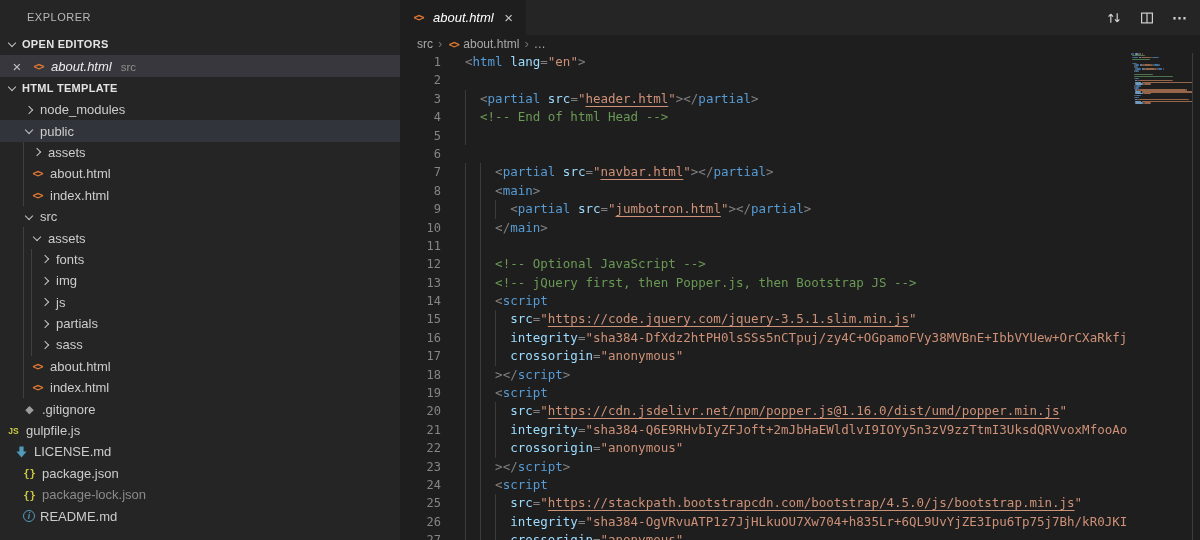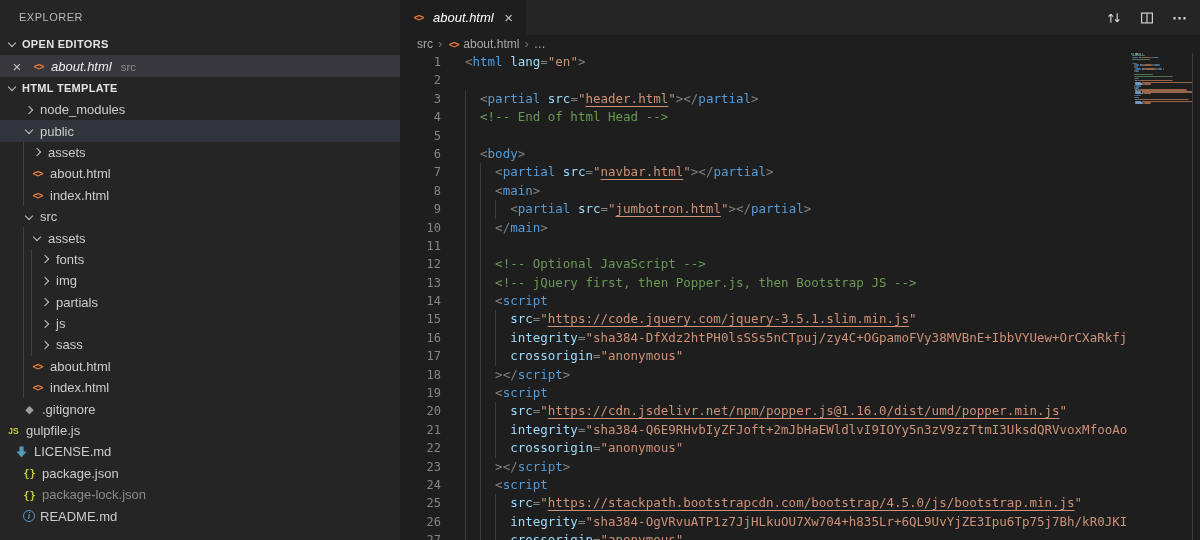--- a/index.html
+++ b/index.html
@@ -6,21 +6,21 @@
   html,body { margin:0; padding:0; }
   body {
     width:1200px; height:540px; overflow:hidden; position:relative;
     background:#1e1e1e; font-family:"Liberation Sans",sans-serif;
     -webkit-font-smoothing:antialiased;
   }
 
   
   .sidebar { position:absolute; left:0; top:0; width:400px; height:540px;
     background:#252526; color:#cccccc; overflow:hidden; }
-  .sb-title { height:33px; display:flex; align-items:center; padding-left:19px;
+  .sb-title { height:33px; display:flex; align-items:center; padding-left:27px;
     font-size:11px; letter-spacing:.5px; color:#b8b8b8; }
   .sec-header { height:22px; display:flex; align-items:center; padding-left:5px;
     font-size:11px; font-weight:bold; color:#e3e3e3; letter-spacing:.3px; }
   .chev { display:inline-block; width:6px; height:6px; flex:none;
     border-right:1.4px solid #c5c5c5; border-bottom:1.4px solid #c5c5c5; }
   .chev.right { transform:rotate(-45deg); margin:0 8px 0 4px; }
   .chev.down  { transform:rotate(45deg);  margin:-2px 8px 0 4px; }
   .sec-header .chev { margin-right:7px; }
 
   .oe-row { height:22px; display:flex; align-items:center; background:#37373d;
@@ -160,27 +160,27 @@
       <div class="trow" style="padding-left: 38px;">
         <span class="tguide" style="left: 23px;"></span>
         <span class="tguide" style="left: 31px;"></span>
         <span class="chev right"></span>
         <span class="tlabel">img</span>
       </div>
       <div class="trow" style="padding-left: 38px;">
         <span class="tguide" style="left: 23px;"></span>
         <span class="tguide" style="left: 31px;"></span>
         <span class="chev right"></span>
+        <span class="tlabel">js</span>
+      </div>
+      <div class="trow" style="padding-left: 38px;">
+        <span class="tguide" style="left: 23px;"></span>
+        <span class="tguide" style="left: 31px;"></span>
+        <span class="chev right"></span>
         <span class="tlabel">partials</span>
-      </div>
-      <div class="trow" style="padding-left: 38px;">
-        <span class="tguide" style="left: 23px;"></span>
-        <span class="tguide" style="left: 31px;"></span>
-        <span class="chev right"></span>
-        <span class="tlabel">js</span>
       </div>
       <div class="trow" style="padding-left: 38px;">
         <span class="tguide" style="left: 23px;"></span>
         <span class="tguide" style="left: 31px;"></span>
         <span class="chev right"></span>
         <span class="tlabel">sass</span>
       </div>
       <div class="trow" style="padding-left: 30px;">
         <span class="tguide" style="left: 23px;"></span>
         <span class="fi fi-html"></span>
@@ -257,21 +257,21 @@
     <span class="bc-sep"></span>
     <span class="bc-item">…</span>
   </div>
 
   <div class="code">
       <div class="cline"><span class="ln">1</span><span class="lc"><span class="tk-p">&lt;</span><span class="tk-tag">html</span><span class="tk-pl"> </span><span class="tk-attr">lang</span><span class="tk-p">=</span><span class="tk-str">"en"</span><span class="tk-p">&gt;</span></span></div>
       <div class="cline"><span class="ln">2</span></div>
       <div class="cline"><span class="ln">3</span><span class="lc"><span class="cguide" style="left: 0ch;"></span><span class="tk-pl">  </span><span class="tk-p">&lt;</span><span class="tk-tag">partial</span><span class="tk-pl"> </span><span class="tk-attr">src</span><span class="tk-p">=</span><span class="tk-str">"</span><span class="tk-link">header.html</span><span class="tk-str">"</span><span class="tk-p">&gt;&lt;/</span><span class="tk-tag">partial</span><span class="tk-p">&gt;</span></span></div>
       <div class="cline"><span class="ln">4</span><span class="lc"><span class="cguide" style="left: 0ch;"></span><span class="tk-pl">  </span><span class="tk-com">&lt;!-- End of html Head --&gt;</span></span></div>
       <div class="cline"><span class="ln">5</span><span class="lc"><span class="cguide" style="left: 0ch;"></span></span></div>
-      <div class="cline"><span class="ln">6</span><span class="lc"><span class="cguide" style="left: 0ch;"></span><span class="tk-pl">  </span><span class="tk-p">&lt;</span><span class="tk-tag">body</span><span class="tk-p">&gt;</span></span></div>
+      <div class="cline"><span class="ln">6</span></div>
       <div class="cline"><span class="ln">7</span><span class="lc"><span class="cguide" style="left: 0ch;"></span><span class="cguide" style="left: 2ch;"></span><span class="tk-pl">    </span><span class="tk-p">&lt;</span><span class="tk-tag">partial</span><span class="tk-pl"> </span><span class="tk-attr">src</span><span class="tk-p">=</span><span class="tk-str">"</span><span class="tk-link">navbar.html</span><span class="tk-str">"</span><span class="tk-p">&gt;&lt;/</span><span class="tk-tag">partial</span><span class="tk-p">&gt;</span></span></div>
       <div class="cline"><span class="ln">8</span><span class="lc"><span class="cguide" style="left: 0ch;"></span><span class="cguide" style="left: 2ch;"></span><span class="tk-pl">    </span><span class="tk-p">&lt;</span><span class="tk-tag">main</span><span class="tk-p">&gt;</span></span></div>
       <div class="cline"><span class="ln">9</span><span class="lc"><span class="cguide" style="left: 0ch;"></span><span class="cguide" style="left: 2ch;"></span><span class="cguide" style="left: 4ch;"></span><span class="tk-pl">      </span><span class="tk-p">&lt;</span><span class="tk-tag">partial</span><span class="tk-pl"> </span><span class="tk-attr">src</span><span class="tk-p">=</span><span class="tk-str">"</span><span class="tk-link">jumbotron.html</span><span class="tk-str">"</span><span class="tk-p">&gt;&lt;/</span><span class="tk-tag">partial</span><span class="tk-p">&gt;</span></span></div>
       <div class="cline"><span class="ln">10</span><span class="lc"><span class="cguide" style="left: 0ch;"></span><span class="cguide" style="left: 2ch;"></span><span class="tk-pl">    </span><span class="tk-p">&lt;/</span><span class="tk-tag">main</span><span class="tk-p">&gt;</span></span></div>
       <div class="cline"><span class="ln">11</span><span class="lc"><span class="cguide" style="left: 0ch;"></span><span class="cguide" style="left: 2ch;"></span></span></div>
       <div class="cline"><span class="ln">12</span><span class="lc"><span class="cguide" style="left: 0ch;"></span><span class="cguide" style="left: 2ch;"></span><span class="tk-pl">    </span><span class="tk-com">&lt;!-- Optional JavaScript --&gt;</span></span></div>
       <div class="cline"><span class="ln">13</span><span class="lc"><span class="cguide" style="left: 0ch;"></span><span class="cguide" style="left: 2ch;"></span><span class="tk-pl">    </span><span class="tk-com">&lt;!-- jQuery first, then Popper.js, then Bootstrap JS --&gt;</span></span></div>
       <div class="cline"><span class="ln">14</span><span class="lc"><span class="cguide" style="left: 0ch;"></span><span class="cguide" style="left: 2ch;"></span><span class="tk-pl">    </span><span class="tk-p">&lt;</span><span class="tk-tag">script</span></span></div>
       <div class="cline"><span class="ln">15</span><span class="lc"><span class="cguide" style="left: 0ch;"></span><span class="cguide" style="left: 2ch;"></span><span class="cguide" style="left: 4ch;"></span><span class="tk-pl">      </span><span class="tk-attr">src</span><span class="tk-p">=</span><span class="tk-str">"</span><span class="tk-link">https://code.jquery.com/jquery-3.5.1.slim.min.js</span><span class="tk-str">"</span></span></div>
       <div class="cline"><span class="ln">16</span><span class="lc"><span class="cguide" style="left: 0ch;"></span><span class="cguide" style="left: 2ch;"></span><span class="cguide" style="left: 4ch;"></span><span class="tk-pl">      </span><span class="tk-attr">integrity</span><span class="tk-p">=</span><span class="tk-str">"sha384-DfXdz2htPH0lsSSs5nCTpuj/zy4C+OGpamoFVy38MVBnE+IbbVYUew+OrCXaRkfj</span></span></div>

